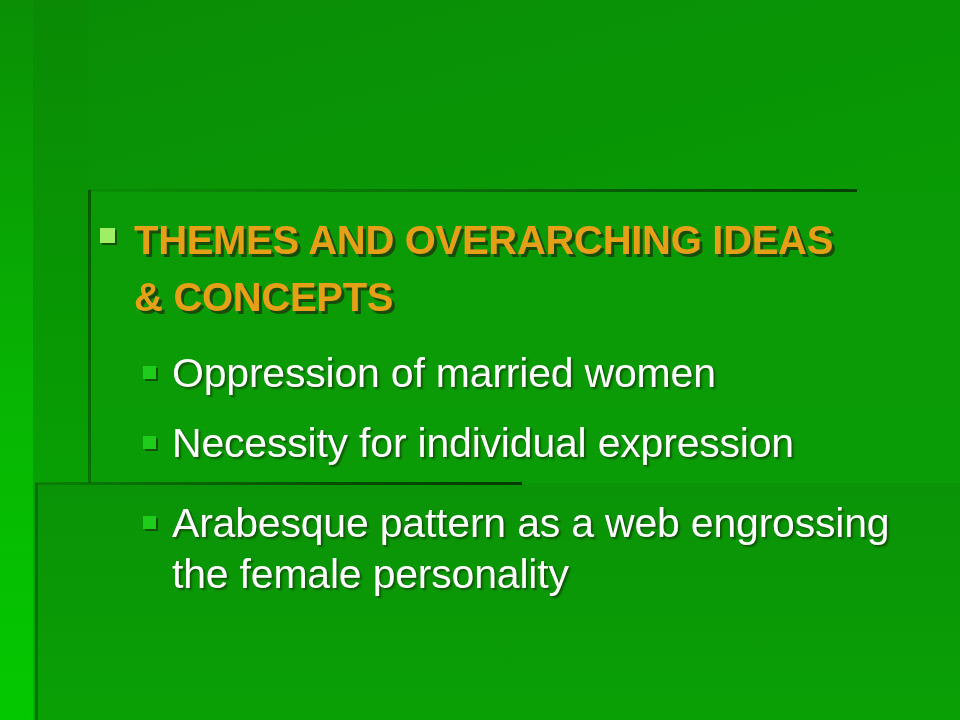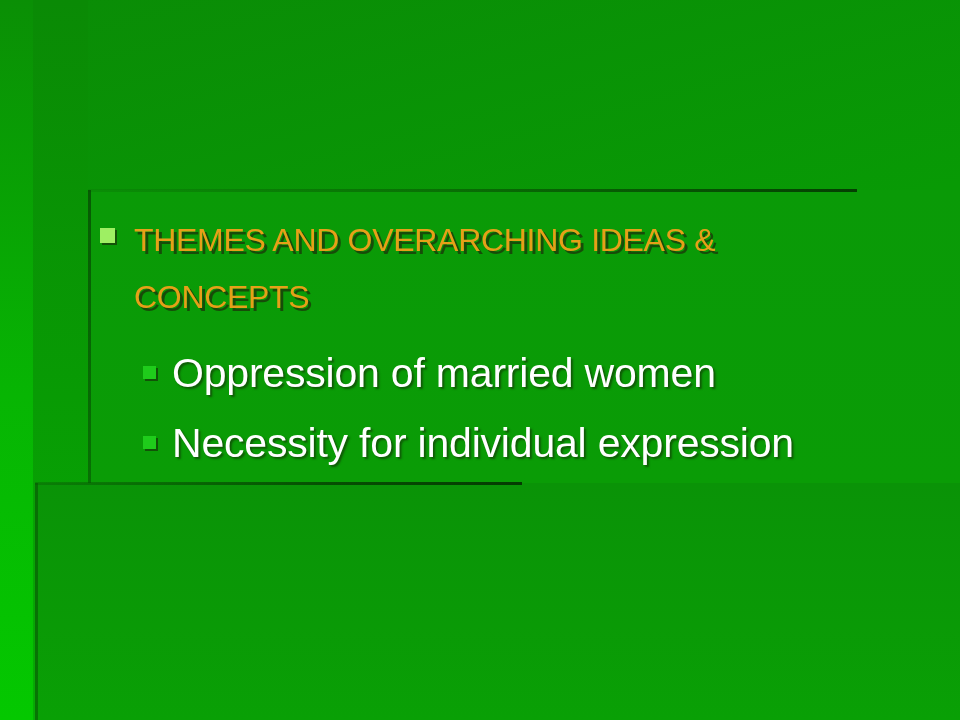--- a/index.html
+++ b/index.html
@@ -113,22 +113,22 @@
     flex: 0 0 auto;
     width: 15px; height: 15px;
     margin-top: 16px;
     margin-right: 19px;
     background: #9EEF63;
     box-shadow: 2px 2px 0 rgba(24,58,10,0.75);
   }
   .text-l1 {
     flex: 1 1 auto;
     color: #E6A018;
-    font-size: 32px;
-    font-weight: normal;
+    font-size: 40px;
+    font-weight: bold;
     line-height: 57px;
     letter-spacing: -0.3px;
     text-shadow: 3px 3px 0 rgba(26,56,10,0.80);
   }
 
   
   .lvl2 { width: 820px; }
   .lvl2-a { left: 143px; top: 348px; }
   .lvl2-b { left: 143px; top: 418px; }
   .lvl2-c { left: 143px; top: 498px; width: 800px; }
@@ -179,15 +179,19 @@
     <div class="bullet-row lvl2 lvl2-a">
       <span class="marker-l2"></span>
       <span class="text-l2">Oppression of married women</span>
     </div>
 
     <div class="bullet-row lvl2 lvl2-b">
       <span class="marker-l2"></span>
       <span class="text-l2">Necessity for individual expression</span>
     </div>
 
+    <div class="bullet-row lvl2 lvl2-c">
+      <span class="marker-l2"></span>
+      <span class="text-l2">Arabesque pattern as a web engrossing the female personality</span>
+    </div>
 
   </div>
 </div>
 
 </body></html>

